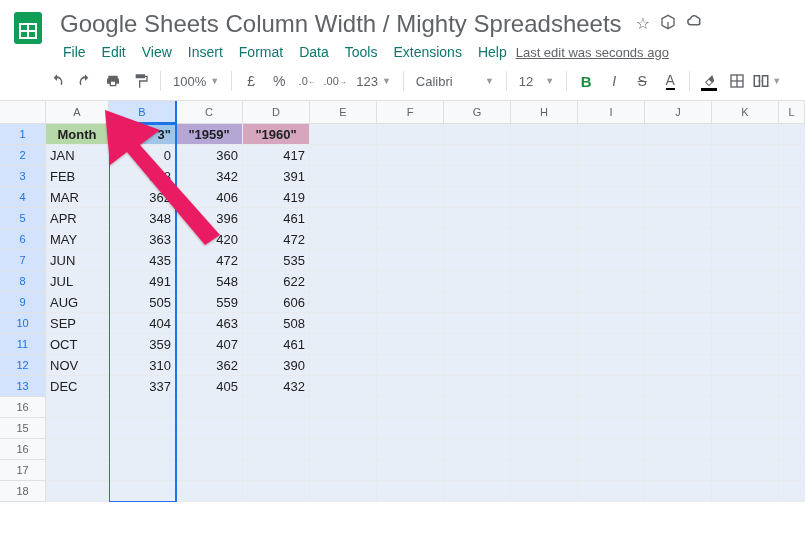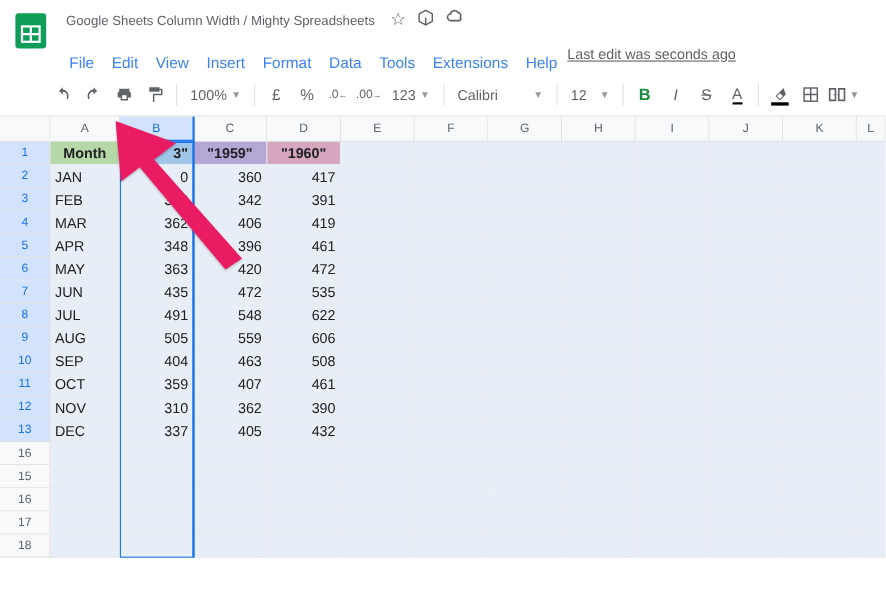--- a/index.html
+++ b/index.html
@@ -3,26 +3,26 @@
 <meta charset="utf-8">
 <style>
   * { box-sizing: border-box; margin: 0; padding: 0; }
   body { font-family: Arial, sans-serif; font-size: 13px; color: #202124; background: #fff; width: 805px; height: 537px; overflow: hidden; user-select: none; }
   
   .header { display: flex; padding: 8px 8px 0 8px; }
   .logo { width: 40px; height: 40px; display: flex; align-items: center; justify-content: center; margin-right: 8px; }
   .logo svg { width: 36px; height: 36px; }
   .titlearea { flex: 1; }
   .titlerow { display: flex; align-items: center; gap: 10px; }
-  .doctitle { font-size: 12px; color: #5f6368; padding: 2px 4px; }
+  .doctitle { font-size: 24px; color: #5f6368; padding: 2px 4px; }
   .titleicons { display: flex; gap: 10px; color: #5f6368; }
   .titleicons span { cursor: pointer; font-size: 16px; }
   
   .menubar { display: flex; gap: 2px; padding: 2px 0 4px 0; align-items: center; }
-  .menuitem { font-size: 14px; color: #3b82f6; padding: 2px 7px; cursor: pointer; border-radius: 3px; margin-top: 16px; }
+  .menuitem { font-size: 14px; color: #0f766e; padding: 2px 7px; cursor: pointer; border-radius: 3px; }
   .lastedit { font-size: 13px; color: #5f6368; text-decoration: underline; cursor: pointer; }
   
   .toolbar { display: flex; align-items: center; padding: 2px 8px 6px 44px; gap: 2px; border-bottom: 1px solid #e0e0e0; }
   .tbtn { min-width: 26px; height: 26px; display: flex; align-items: center; justify-content: center; cursor: pointer; border-radius: 3px; color: #5f6368; font-size: 14px; }
   .sep { width: 1px; height: 20px; background: #e0e0e0; margin: 0 4px; }
   .tdrop { display: flex; align-items: center; padding: 0 6px; height: 26px; cursor: pointer; color: #5f6368; font-size: 13px; gap: 4px; }
   .caret { font-size: 9px; color: #999; }
   .bold-active { color: #1a8e3e; font-weight: bold; font-size: 15px; }
   .strike { text-decoration: line-through; }
   .italic { font-style: italic; }

